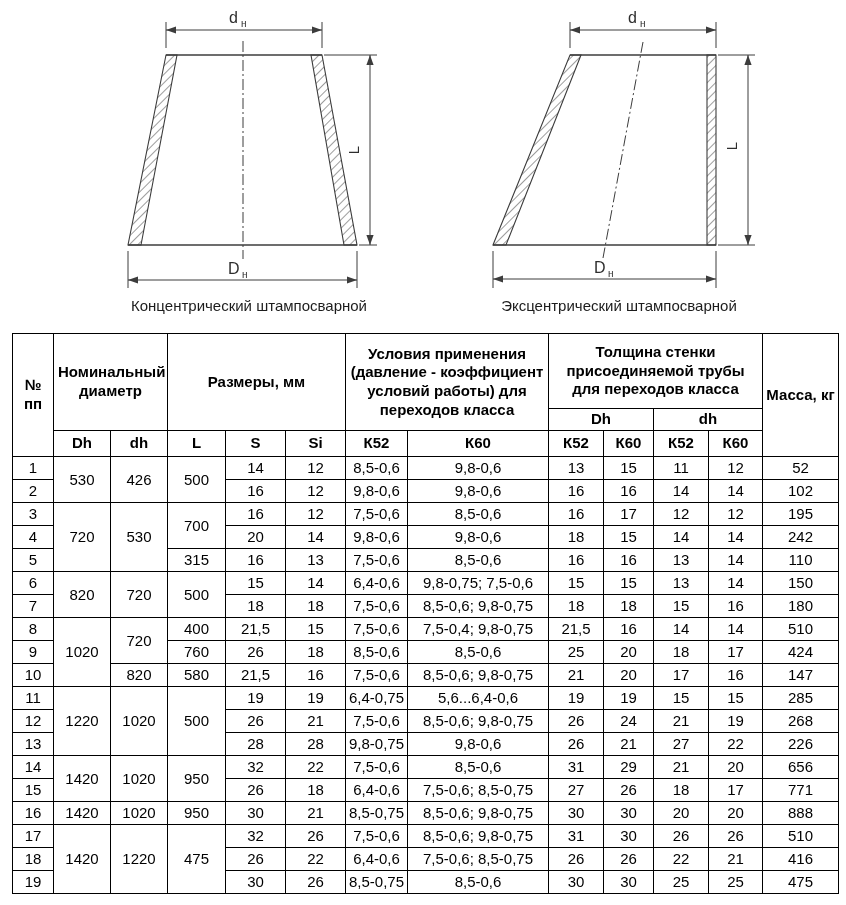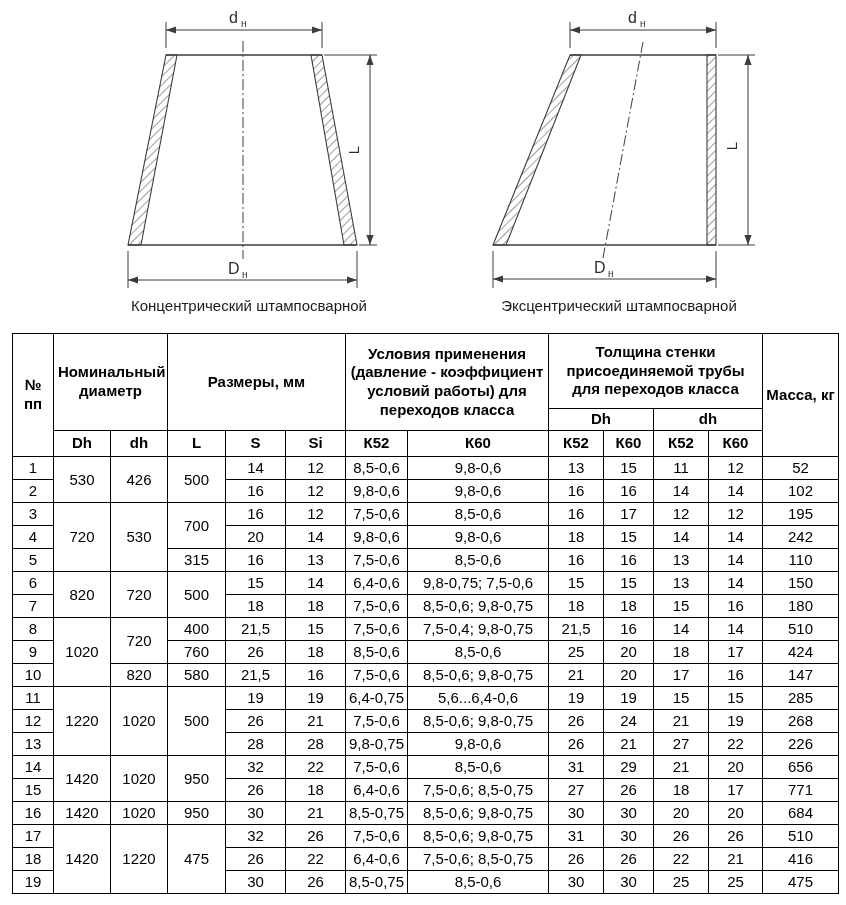--- a/index.html
+++ b/index.html
@@ -360,21 +360,21 @@
     <td>1020</td>
     <td>950</td>
     <td>30</td>
     <td>21</td>
     <td>8,5-0,75</td>
     <td>8,5-0,6; 9,8-0,75</td>
     <td>30</td>
     <td>30</td>
     <td>20</td>
     <td>20</td>
-    <td>684</td>
+    <td>888</td>
   </tr>
   <tr class="data">
     <td>17</td>
     <td rowspan="3">1420</td>
     <td rowspan="3">1220</td>
     <td rowspan="3">475</td>
     <td>32</td>
     <td>26</td>
     <td>7,5-0,6</td>
     <td>8,5-0,6; 9,8-0,75</td>

